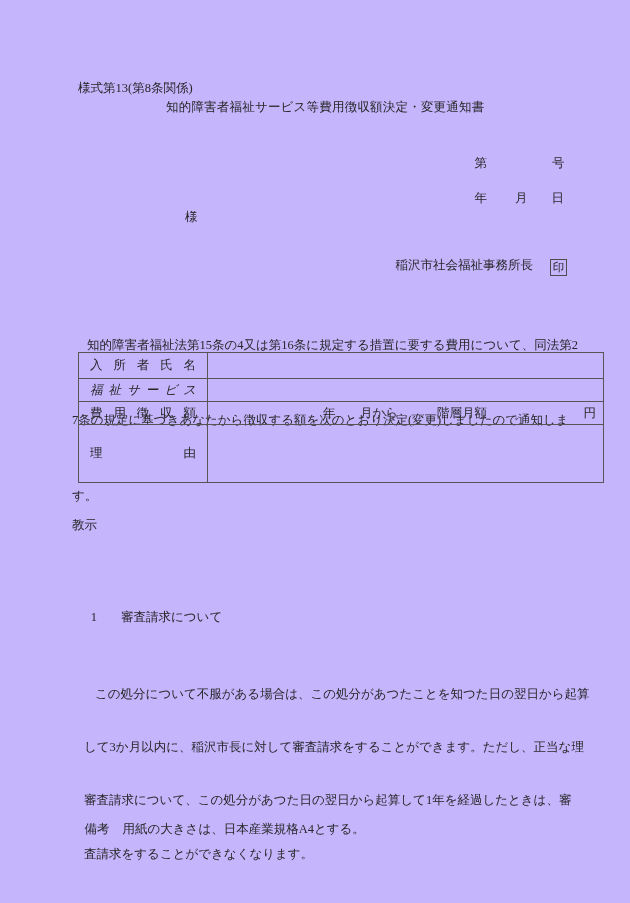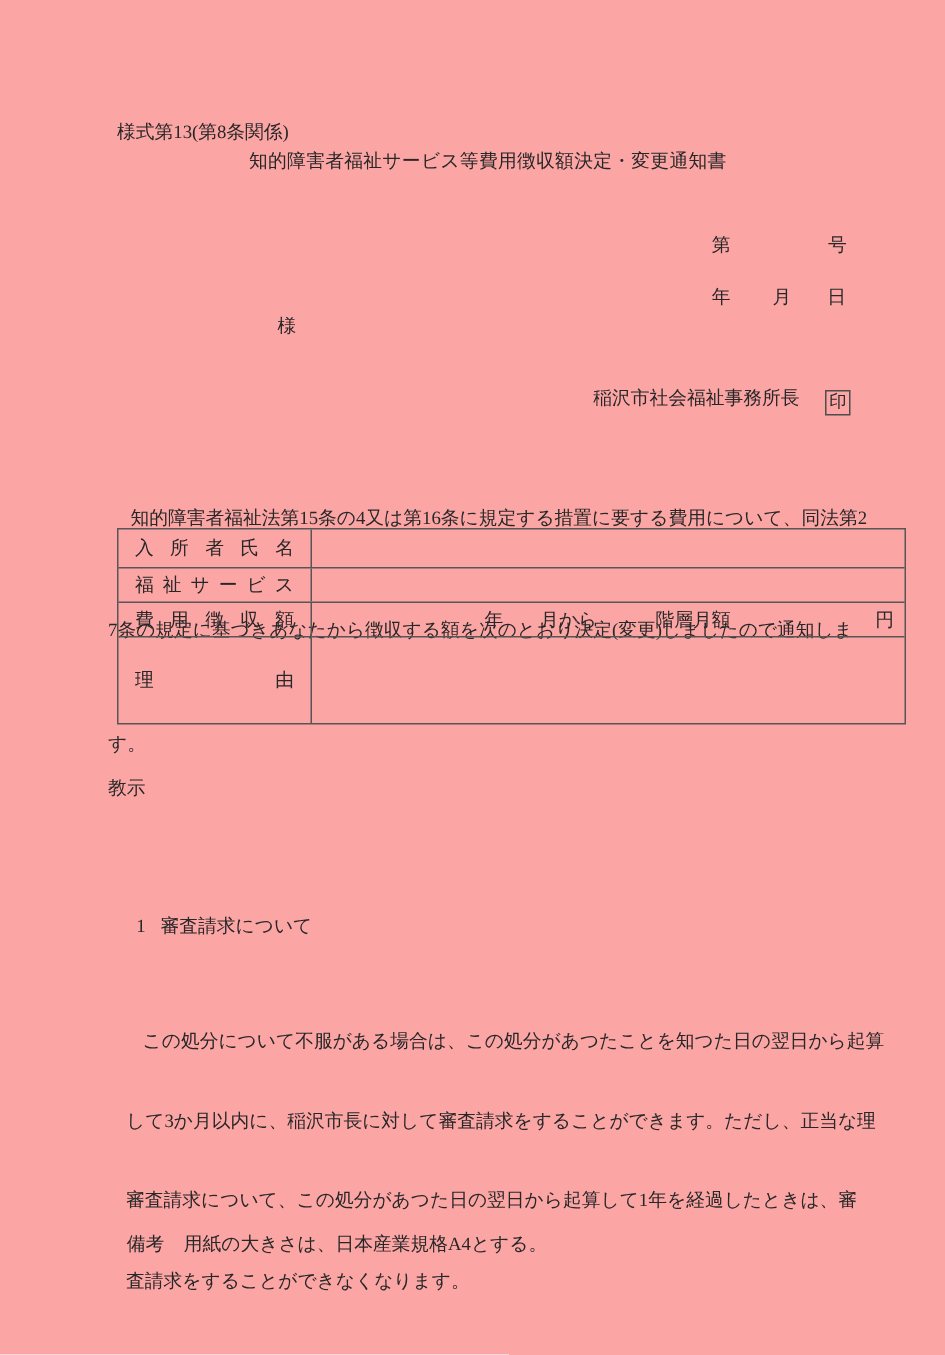--- a/index.html
+++ b/index.html
@@ -1,19 +1,19 @@
 <!DOCTYPE html>
 <html><head>
 <meta charset="utf-8">
 <style>
   * { margin:0; padding:0; box-sizing:border-box; }
   html,body { background:#fafaf8; }
   .page {
     position:relative; width:630px; height:903px;
-    background:#fca5a5; color:#272727;
+    background:#c4b5fd; color:#272727;
     font-family:"Liberation Serif","DejaVu Serif",serif;
     font-size:12.5px; overflow:hidden;
   }
   .abs { position:absolute; white-space:pre; }
 
   .form-number { left:78px; top:80px; }
   .doc-title   { left:166px; top:99px; letter-spacing:0.2px; }
 
   .docno-line  { left:462px; top:140px; }
   .docno-line .gap-no { margin-left:65px; }
@@ -39,33 +39,33 @@
     border:1px solid #565656;
   }
   .frow { display:flex; }
   .frow + .frow { border-top:1px solid #565656; }
   .fl {
     width:129px; border-right:1px solid #565656;
     padding:0 11px; text-align:justify; text-align-last:justify;
   }
   .fv { flex:1; position:relative; }
   .r1 .fl, .r1 .fv { height:25px; line-height:25px; }
-  .r2 .fl, .r2 .fv { height:22px; line-height:22px; }
+  .r2 .fl, .r2 .fv { height:22px; line-height:22px;font-style:italic; }
   .r3 .fl, .r3 .fv { height:22px; line-height:22px; }
   .r4 .fl, .r4 .fv { height:57px; line-height:57px; }
   .tok { position:absolute; top:0; }
   .t-year { left:115px; }
   .t-from { left:152px; }
   .t-tier { left:229px; }
   .t-yen  { right:7px; }
 
   .notice { left:72px; top:484px; width:492px; }
   .nl { line-height:23.4px; white-space:pre; }
   .nl .num { display:inline-block; }
-  .nl .ttl { margin-left:10px; }
+  .nl .ttl { margin-left:24px; }
   .nl.pfirst { padding-left:12px; text-indent:11px; }
   .nl.pcont  { padding-left:12px; }
 
   .note-line { left:72px; top:806px; }
   .note-line .note-text { margin-left:13px; }
 </style>
 </head>
 <body>
 
 <div class="page">

